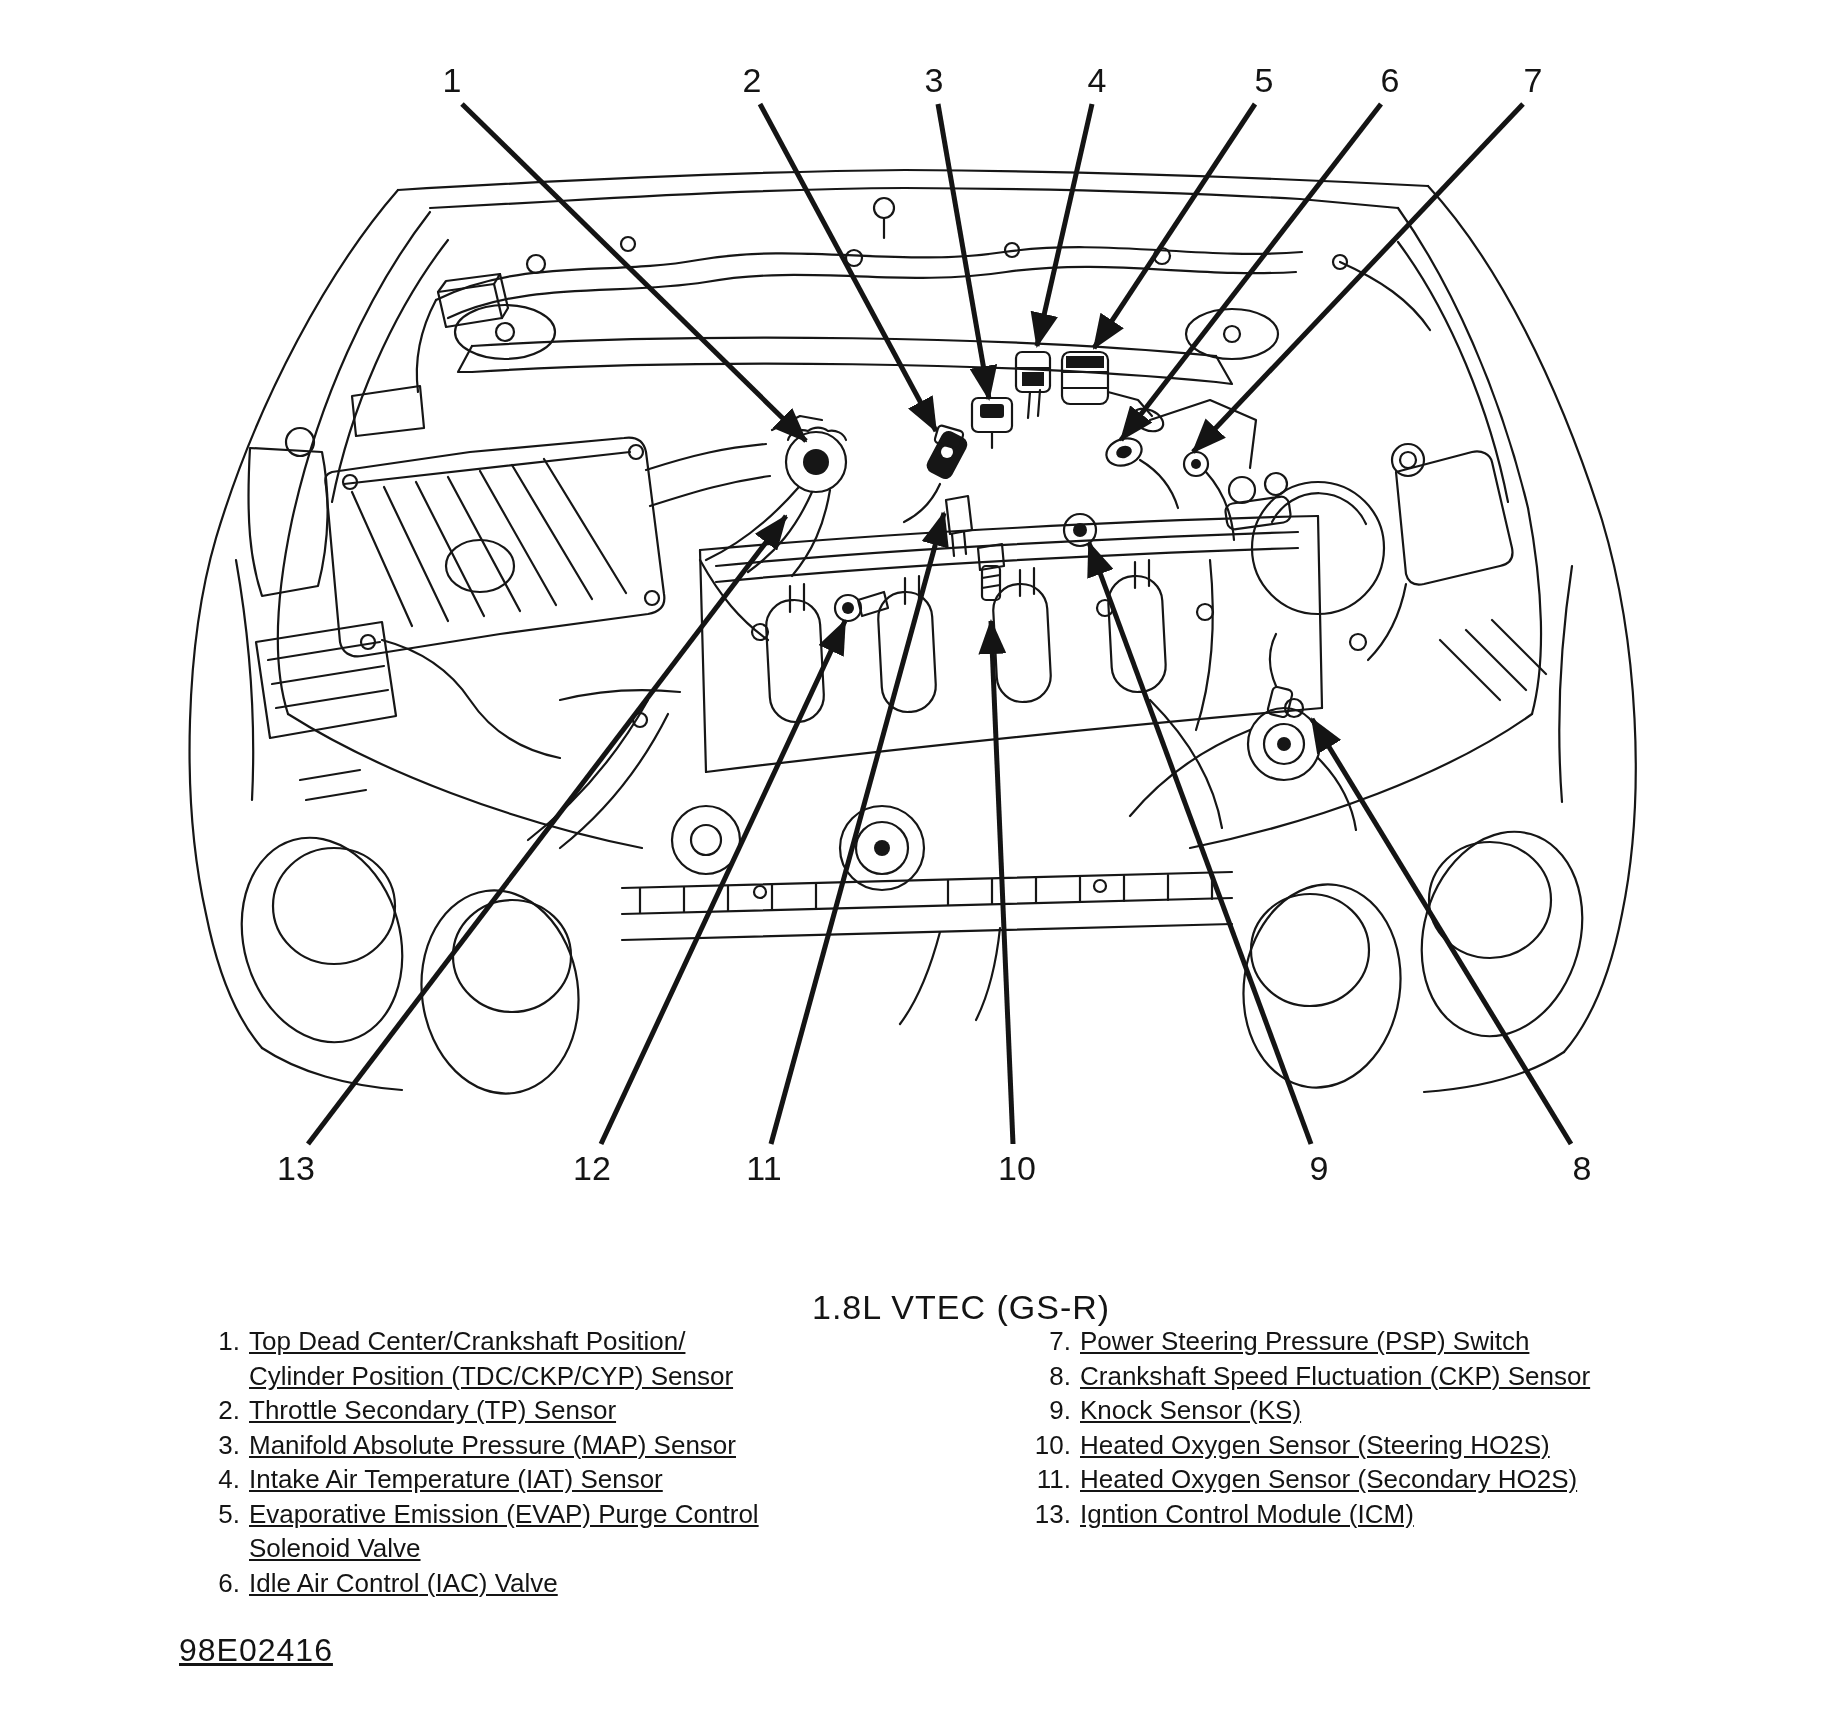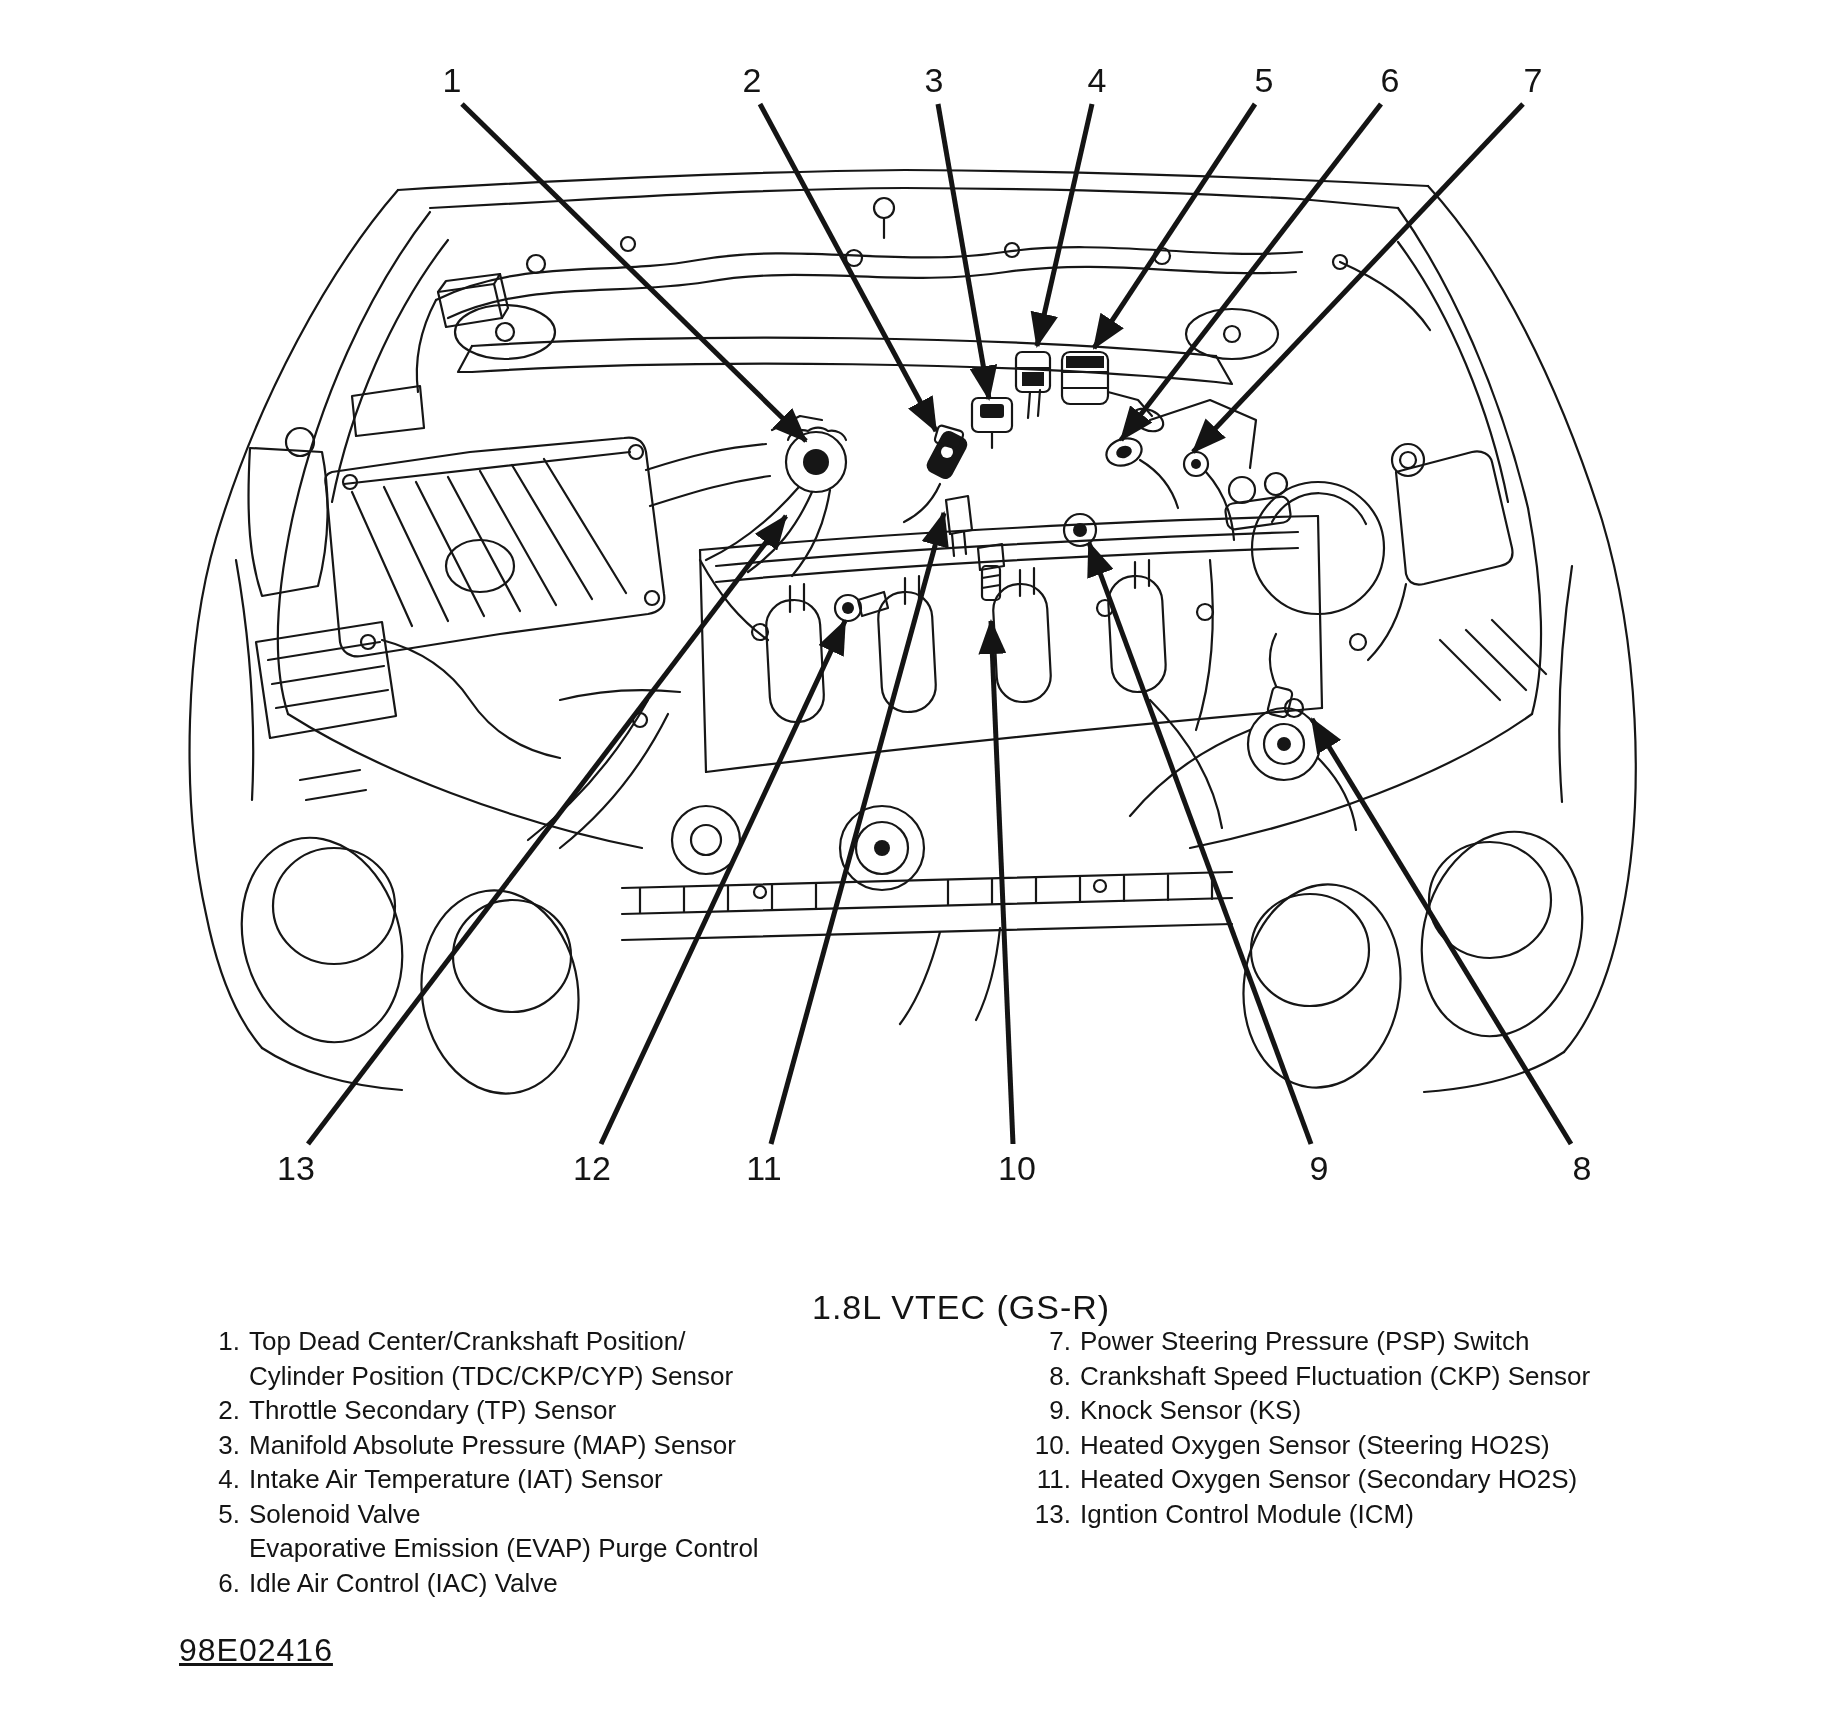--- a/index.html
+++ b/index.html
@@ -11,21 +11,21 @@
   .caption{position:absolute;top:1244px;left:812px;font-size:34px;letter-spacing:1px;white-space:nowrap;margin-top:44px;}
   .fig-code{position:absolute;top:1632px;left:179px;font-size:32px;letter-spacing:1px;text-decoration:underline;}
   .legend{position:absolute;top:1324px;left:0;width:1824px;font-size:26px;line-height:34.5px;}
   .legend-col{position:absolute;top:0;}
   .legend-col.left{left:170px;width:730px;}
   .legend-col.right{left:960px;width:760px;}
   .legend-item{display:flex;align-items:flex-start;}
   .legend-num{flex:none;text-align:right;padding-right:9px;}
   .legend-col.left .legend-num{width:70px;}
   .legend-col.right .legend-num{width:111px;}
-  .legend-text{flex:1;}
+  .legend-text{flex:1;text-decoration:underline;}
   .legend-line{display:block;white-space:nowrap;}
 </style>
 </head>
 <body>
 
 <div class="page">
 
 <svg class="art" width="1824" height="1726" viewBox="0 0 1824 1726">
   <defs>
     <marker id="ah" markerUnits="strokeWidth" markerWidth="7" markerHeight="5.6" refX="6.6" refY="2.8" orient="auto">
@@ -315,22 +315,22 @@
         </div>
         <div class="legend-item">
           <span class="legend-num">4.</span>
           <span class="legend-text">
             <span class="legend-line">Intake Air Temperature (IAT) Sensor</span>
           </span>
         </div>
         <div class="legend-item">
           <span class="legend-num">5.</span>
           <span class="legend-text">
+            <span class="legend-line">Evaporative Emission (EVAP) Purge Control</span>
             <span class="legend-line">Solenoid Valve</span>
-            <span class="legend-line">Evaporative Emission (EVAP) Purge Control</span>
           </span>
         </div>
         <div class="legend-item">
           <span class="legend-num">6.</span>
           <span class="legend-text">
             <span class="legend-line">Idle Air Control (IAC) Valve</span>
           </span>
         </div>
       </div>
   <div class="legend-col right" id="legend-right">

